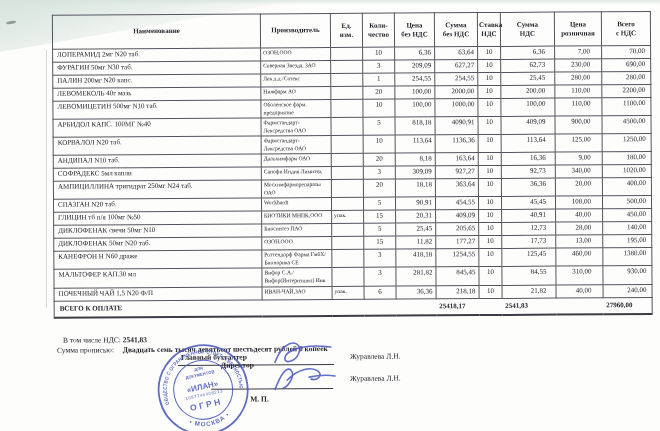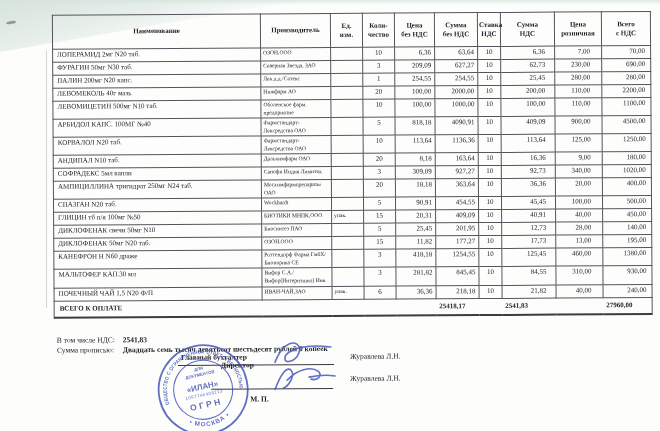--- a/index.html
+++ b/index.html
@@ -40,21 +40,21 @@
     border-bottom:2px solid #3c3c44;font-weight:bold;font-size:7px;padding:3px 3px;}
   .inv tfoot td.t-first{border-left:1px solid #55555e;padding-left:5px;}
   .inv tfoot td.t-last{border-right:1px solid #55555e;}
   .inv tfoot td.t-num{text-align:left;margin-top:48px;}
 
   .abs{position:absolute;font-size:7.5px;}
   .lbl-b{font-weight:bold;}
   .sum-words{left:56px;top:322px;}
   .sum-words .cap{display:inline-block;width:64px;margin-top:22px;}
   .vat-line{left:56px;top:334px;}
-  .vat-line .cap{display:inline-block;width:64px;}
+  .vat-line .cap{display:inline-block;width:64px;text-align:right;}
   .sig-line{position:absolute;height:1px;background:#3a3a42;}
   .line-acc{left:177px;top:364px;width:156px;}
   .line-dir{left:210px;top:388px;width:122px;}
   .sig-svg{position:absolute;pointer-events:none;}
   .stamp{position:absolute;left:154px;top:341px;width:96px;height:96px;
     transform:rotate(-12deg);opacity:.82;pointer-events:none;}
   .stamp text,.stamp textPath{fill:#3f51b5;font-family:"Liberation Sans","DejaVu Sans",sans-serif;}
 </style>
 </head>
 <body>
@@ -246,21 +246,21 @@
         <td class="c-num c-vat">40,91</td>
         <td class="c-num c-retail">40,00</td>
         <td class="c-num c-total">450,00</td>
       </tr>
           <tr>
         <td class="c-name">ДИКЛОФЕНАК свечи 50мг N10</td>
         <td class="c-manu">Биосинтез ПАО</td>
         <td class="c-unit"></td>
         <td class="c-qty">5</td>
         <td class="c-num">25,45</td>
-        <td class="c-num">201,95</td>
+        <td class="c-num">205,65</td>
         <td class="c-rate">10</td>
         <td class="c-num c-vat">12,73</td>
         <td class="c-num c-retail">28,00</td>
         <td class="c-num c-total">140,00</td>
       </tr>
           <tr>
         <td class="c-name">ДИКЛОФЕНАК 50мг N20 таб.</td>
         <td class="c-manu">ОЗОН,ООО</td>
         <td class="c-unit"></td>
         <td class="c-qty">15</td>

